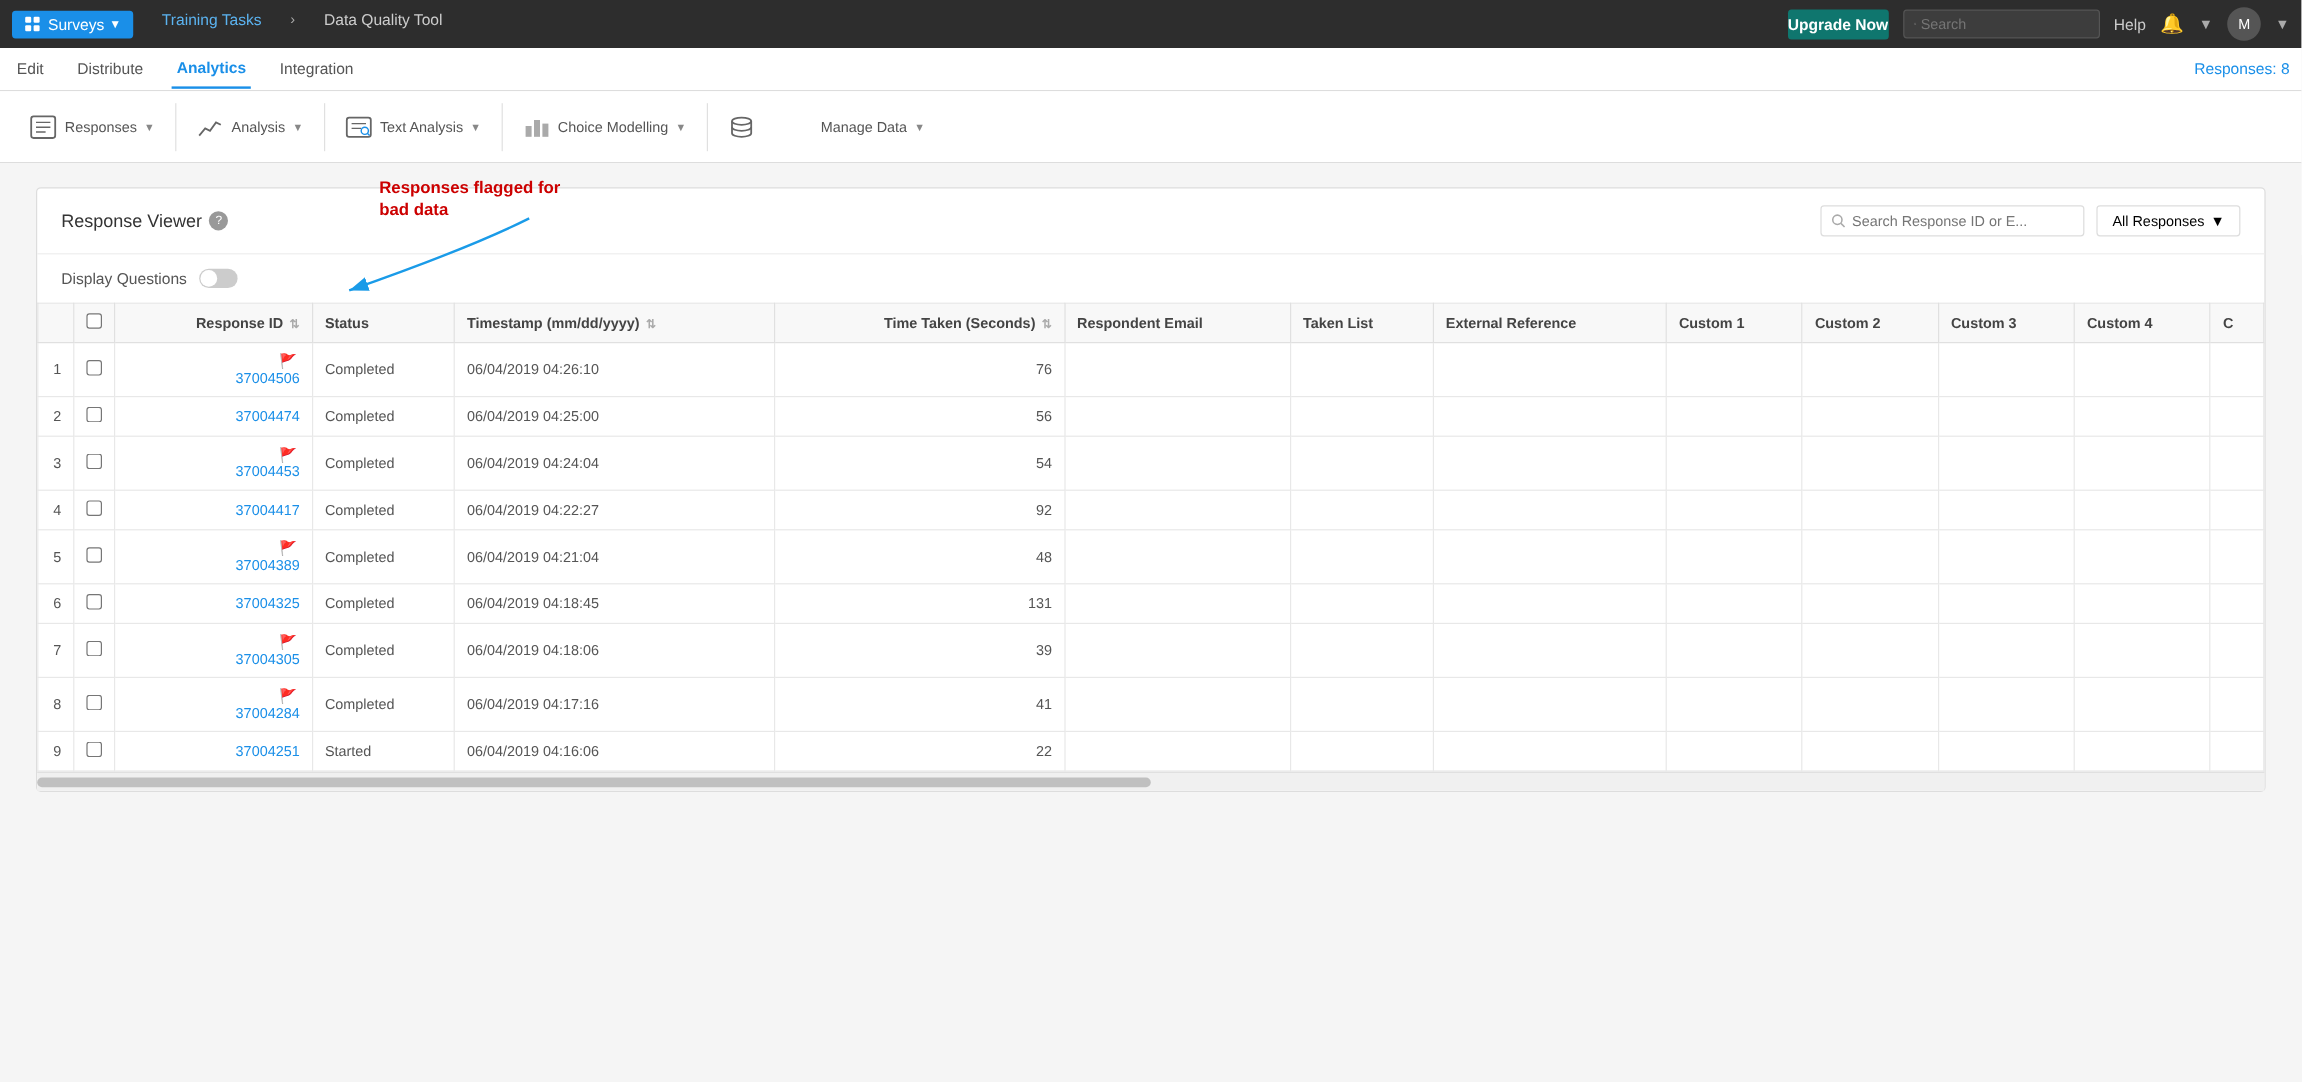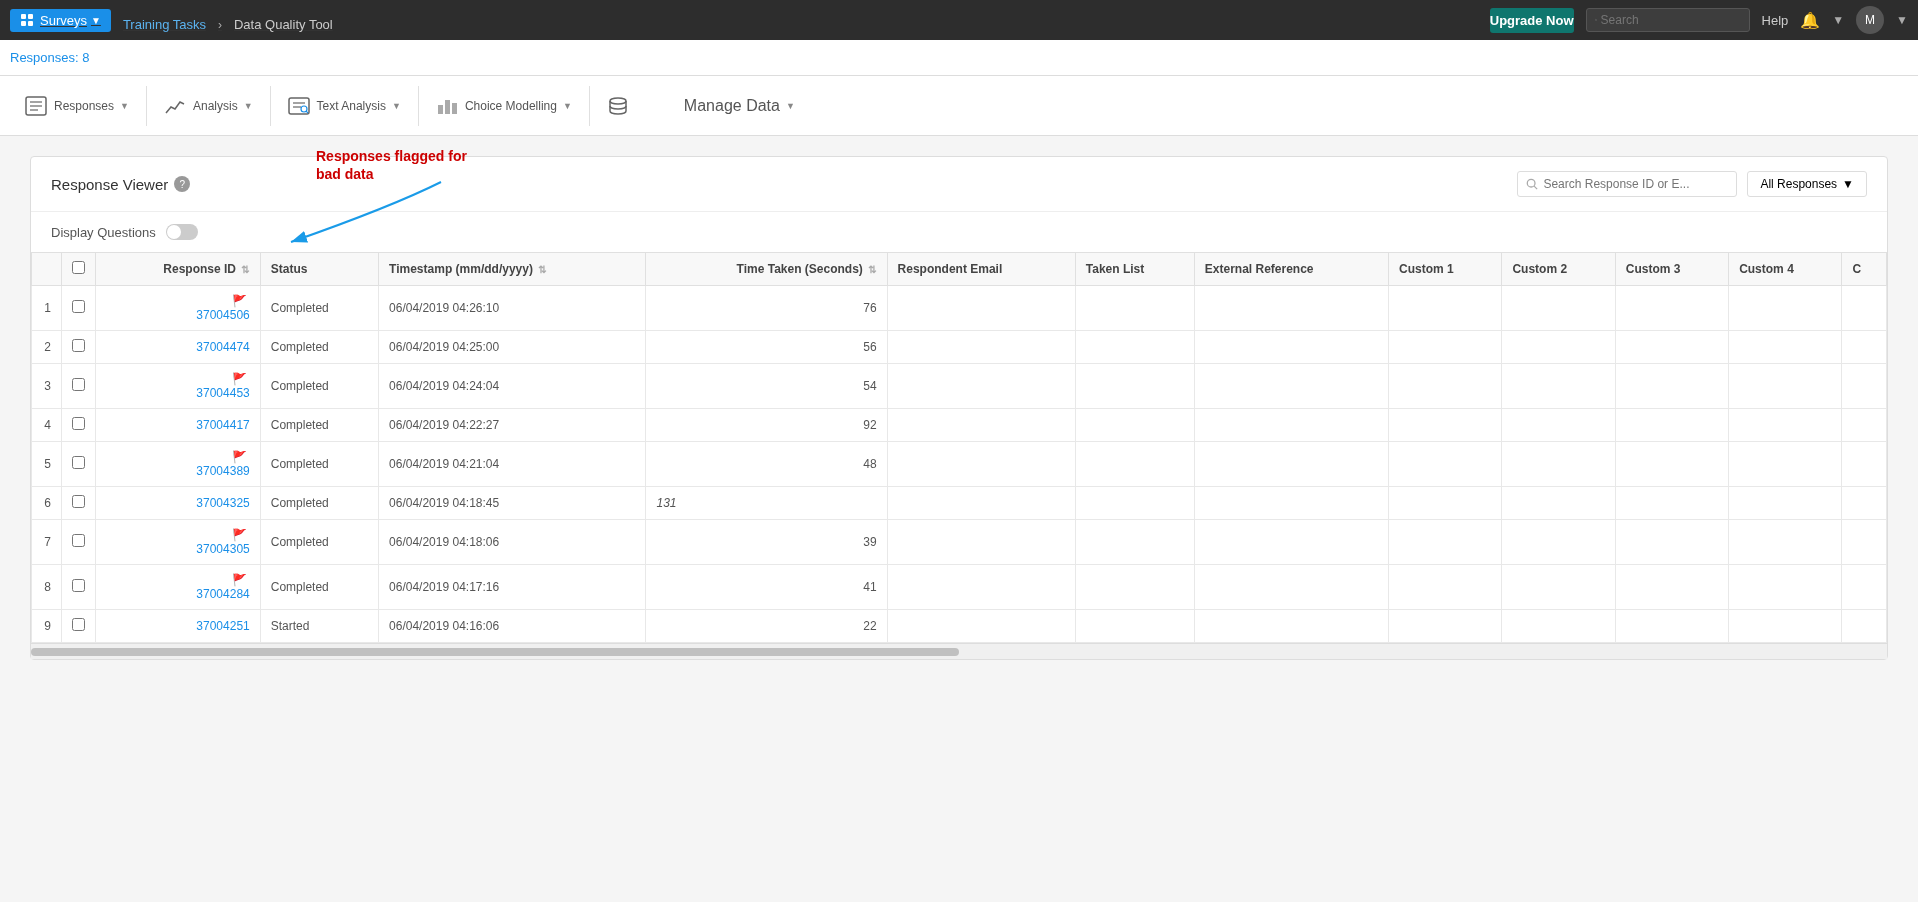--- a/index.html
+++ b/index.html
@@ -7,21 +7,21 @@
 
     
     .top-bar {
       background: #2d2d2d;
       height: 40px;
       display: flex;
       align-items: center;
       padding: 0 10px;
       justify-content: space-between;
     }
-    .top-bar-left { display: flex; align-items: flex-end; gap: 12px; text-decoration: underline; }
+    .top-bar-left { display: flex; align-items: flex-start; gap: 24px; }
     .surveys-btn {
       background: #1a8fe8;
       color: white;
       border: none;
       padding: 4px 10px;
       border-radius: 3px;
       font-size: 13px;
       cursor: pointer;
       display: flex; align-items: center; gap: 4px;
     }
@@ -260,20 +260,26 @@
     </div>
     <span class="help-link">Help</span>
     <span class="notif-btn">🔔</span>
     <span style="color:#aaa;font-size:12px;">▼</span>
     <button class="avatar-btn">M</button>
     <span style="color:#aaa;font-size:12px;">▼</span>
   </div>
 </div>
 
 <div class="second-nav">
+  <div class="second-nav-left">
+    <span class="nav-item">Edit</span>
+    <span class="nav-item">Distribute</span>
+    <span class="nav-item active">Analytics</span>
+    <span class="nav-item">Integration</span>
+  </div>
   <span class="responses-count">Responses: 8</span>
 </div>
 
 <div class="toolbar">
 
   <div class="toolbar-item" style="flex-direction:row;align-items:center;gap:6px;">
     <svg width="24" height="22" viewBox="0 0 24 22" fill="none">
       <rect x="2" y="2" width="20" height="18" rx="2" stroke="#666" stroke-width="1.5" fill="none"></rect>
       <line x1="6" y1="7" x2="18" y2="7" stroke="#666" stroke-width="1.2"></line>
       <line x1="6" y1="11" x2="18" y2="11" stroke="#666" stroke-width="1.2"></line>
@@ -316,21 +322,21 @@
     <span style="font-size:9px;color:#888;">▼</span>
   </div>
   <div class="toolbar-divider"></div>
 
   <div class="toolbar-item" style="flex-direction:row;align-items:center;gap:6px;">
     <svg width="24" height="22" viewBox="0 0 24 22" fill="none">
       <ellipse cx="12" cy="6" rx="8" ry="3" stroke="#666" stroke-width="1.5" fill="none"></ellipse>
       <path d="M4 6v5c0 1.657 3.582 3 8 3s8-1.343 8-3V6" stroke="#666" stroke-width="1.5" fill="none"></path>
       <path d="M4 11v5c0 1.657 3.582 3 8 3s8-1.343 8-3v-5" stroke="#666" stroke-width="1.5" fill="none"></path>
     </svg>
-    <span style="font-size:16px;color:#555;padding-left:48px;">Manage Data</span>
+    <span style="font-size:12px;color:#555;padding-left:48px;">Manage Data</span>
     <span style="font-size:9px;color:#888;">▼</span>
   </div>
 </div>
 
 <div class="main-content">
   <div class="viewer-card">
 
     <div class="viewer-header">
       <div class="viewer-title">
         <span>Response Viewer</span>
@@ -504,21 +510,21 @@
             <tr>
     <td class="row-num">6</td>
     <td class="checkbox-cell">
       <input type="checkbox" style="">
     </td>
     <td class="response-id-cell" style="text-align:right;min-width:110px;">
       <a class="response-id-link" href="#">37004325</a>
     </td>
     <td class="status-completed">Completed</td>
     <td>06/04/2019 04:18:45</td>
-    <td class="num-right" style="text-align:left;font-style:italic;">131</td>
+    <td class="num-right" style="text-align:right;">131</td>
     <td></td>
     <td></td>
     <td></td>
     <td></td>
     <td></td>
     <td></td>
     <td></td>
     <td></td>
   </tr>
             <tr>

